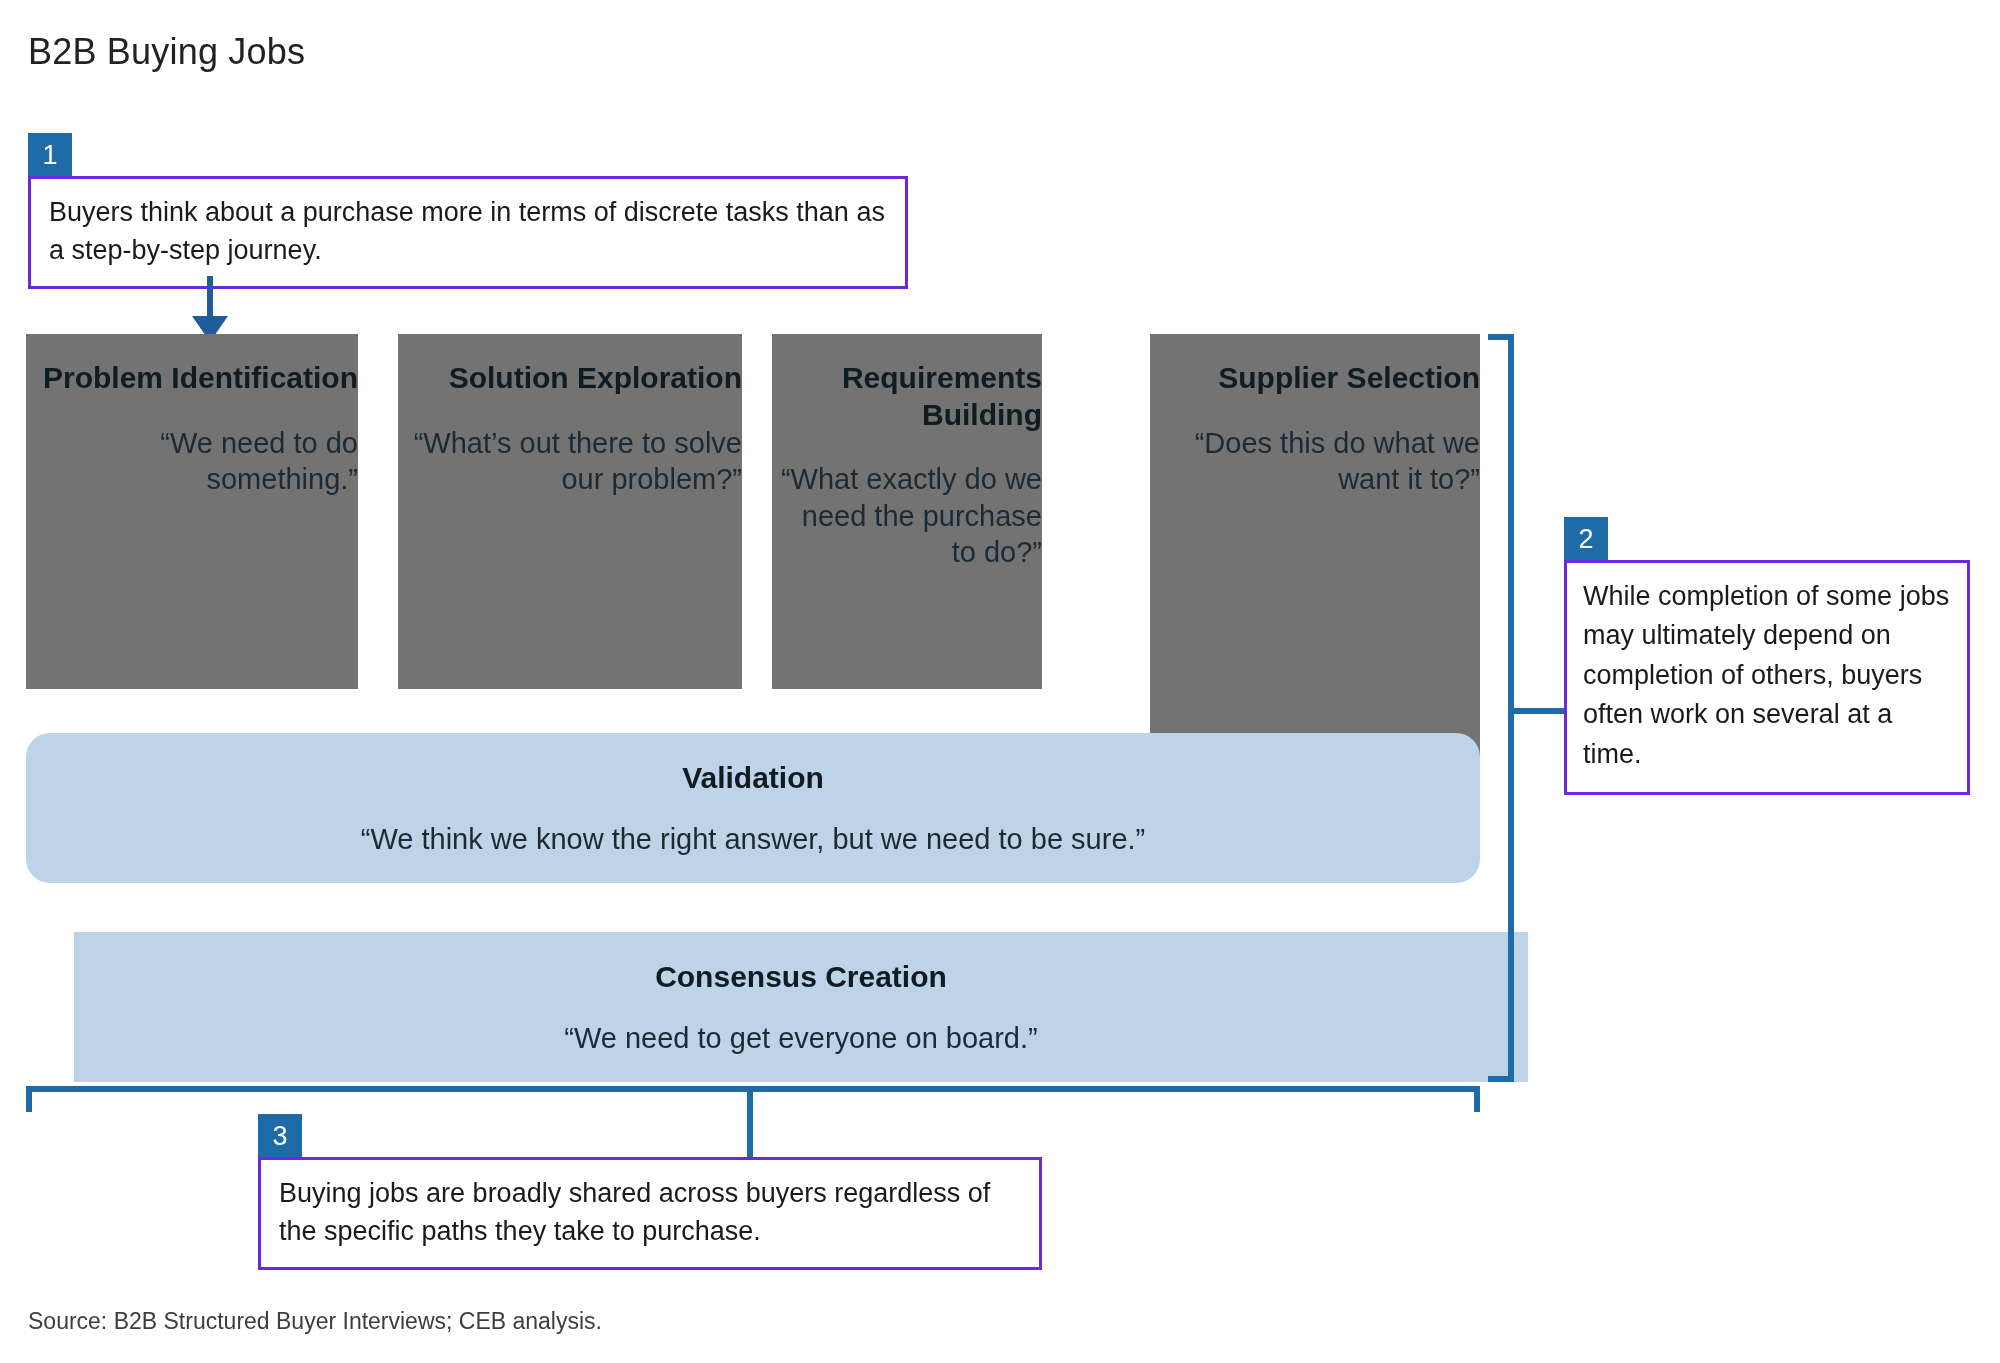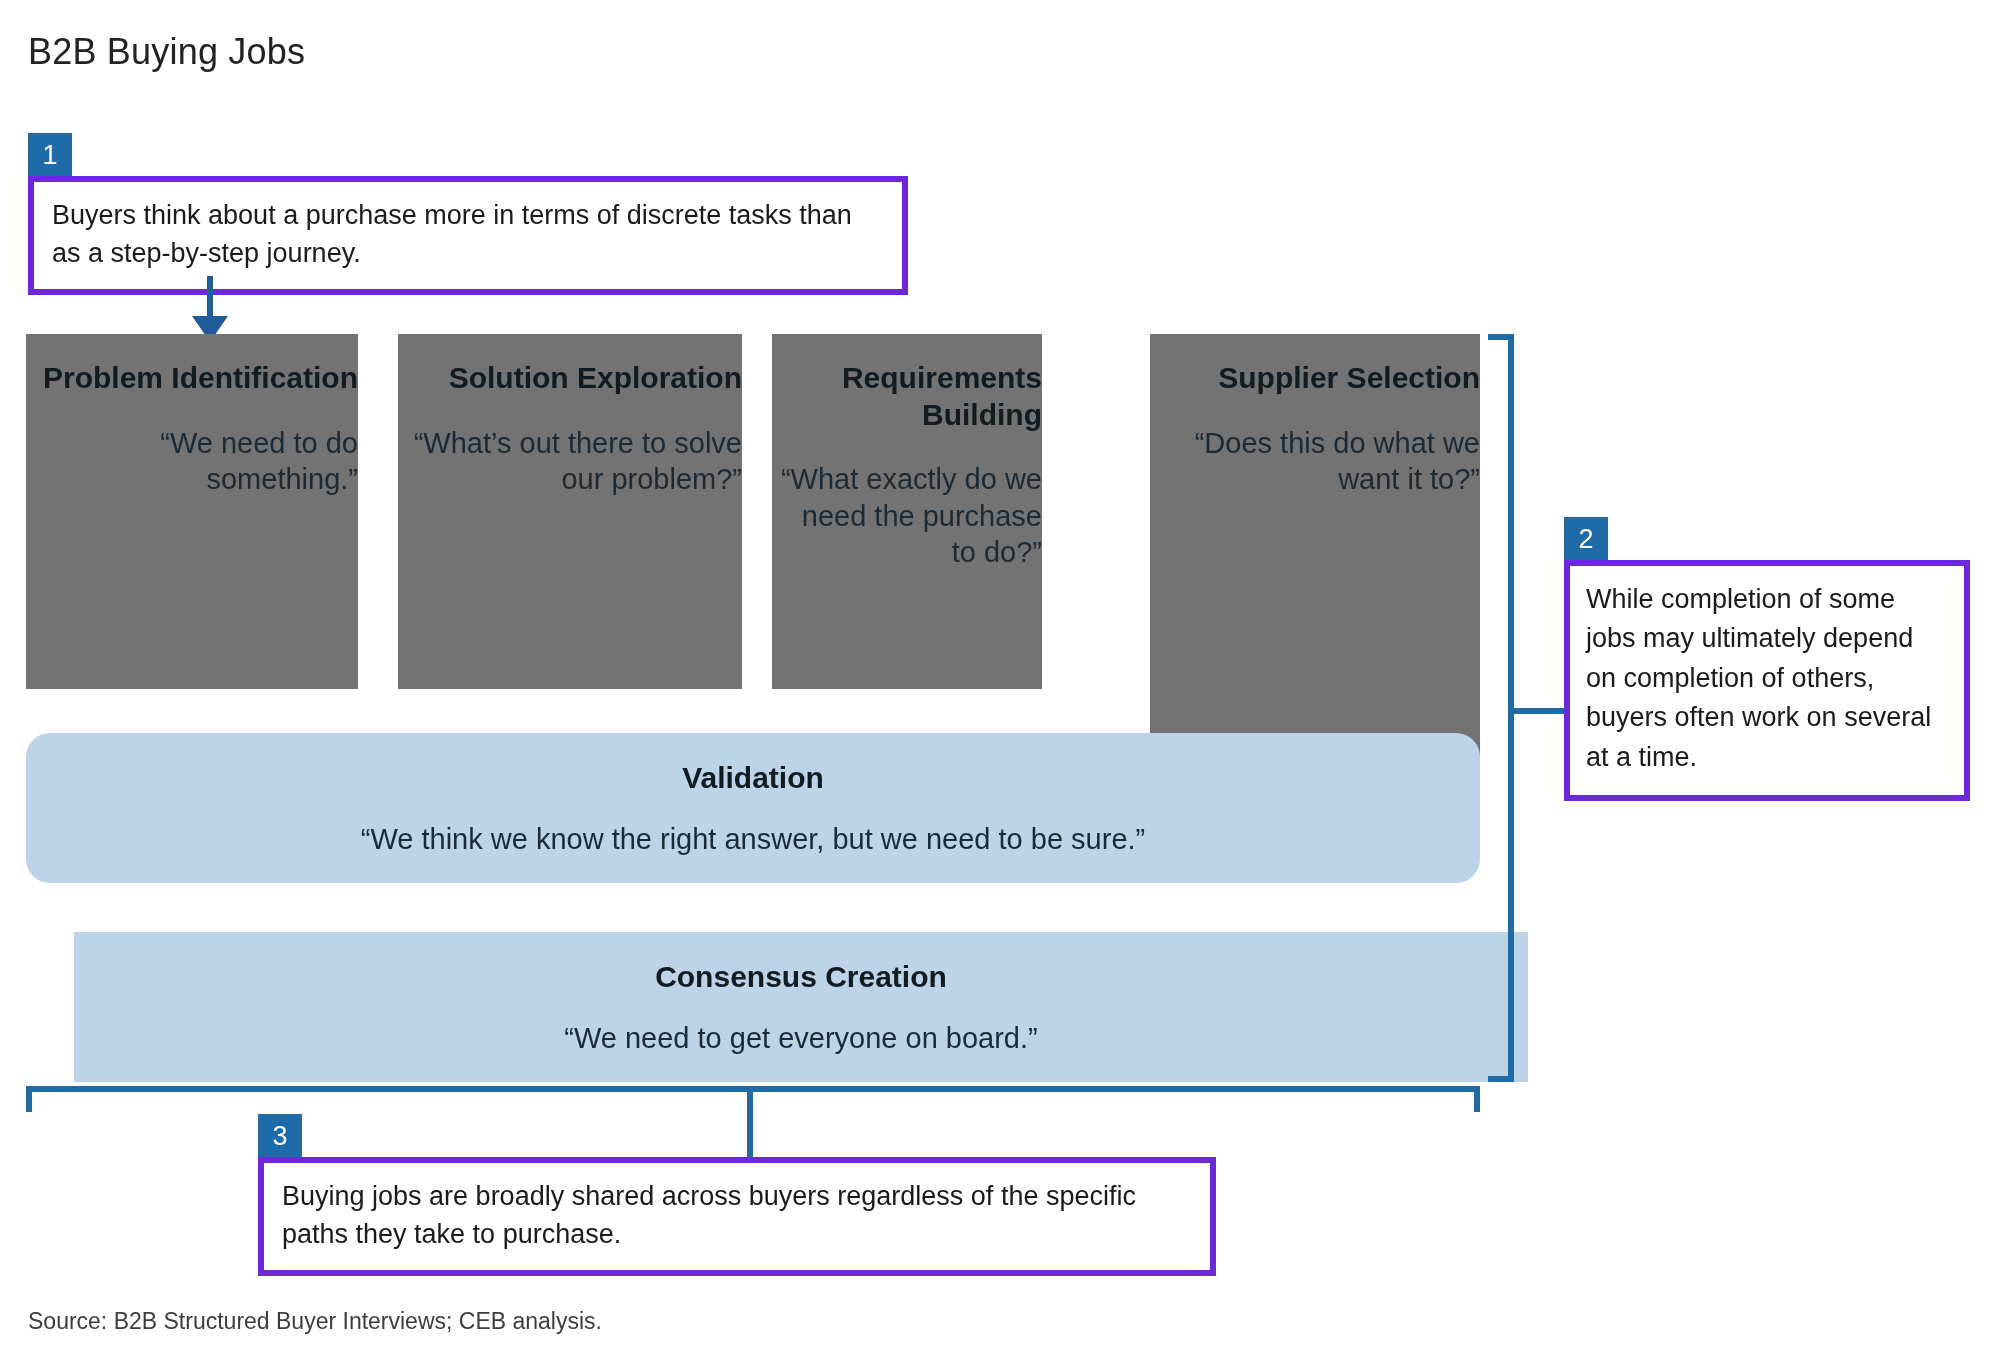--- a/index.html
+++ b/index.html
@@ -29,21 +29,21 @@
     font-size: 36px;
     font-weight: 400;
     color: #222;
     letter-spacing: 0.2px;
     margin-top: 13px;
   }
 
   
   .callout {
     position: absolute;
-    border: 6px solid #6d28d9;
+    border: 3px solid #6d28d9;
     background: #ffffff;
     box-sizing: border-box;
     font-size: 27px;
     line-height: 1.42;
     color: #1a1a1a;
     padding: 14px 18px 16px 18px;
   }
   .badge {
     position: absolute;
     background: #1f6ba8;
@@ -77,21 +77,21 @@
     padding: 14px 16px 18px 16px;
   }
   #badge2 {
     left: 1564px;
     top: 517px;
   }
 
   #callout3 {
     left: 258px;
     top: 1157px;
-    width: 958px;
+    width: 784px;
   }
   #badge3 {
     left: 258px;
     top: 1114px;
   }
 
   
   .arrow-stem {
     position: absolute;
     background: #1f5c99;

